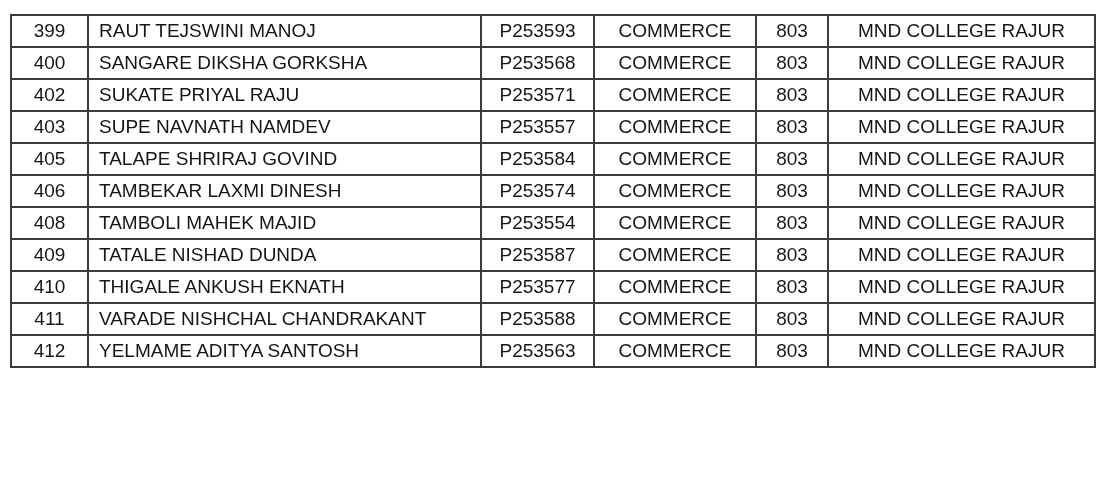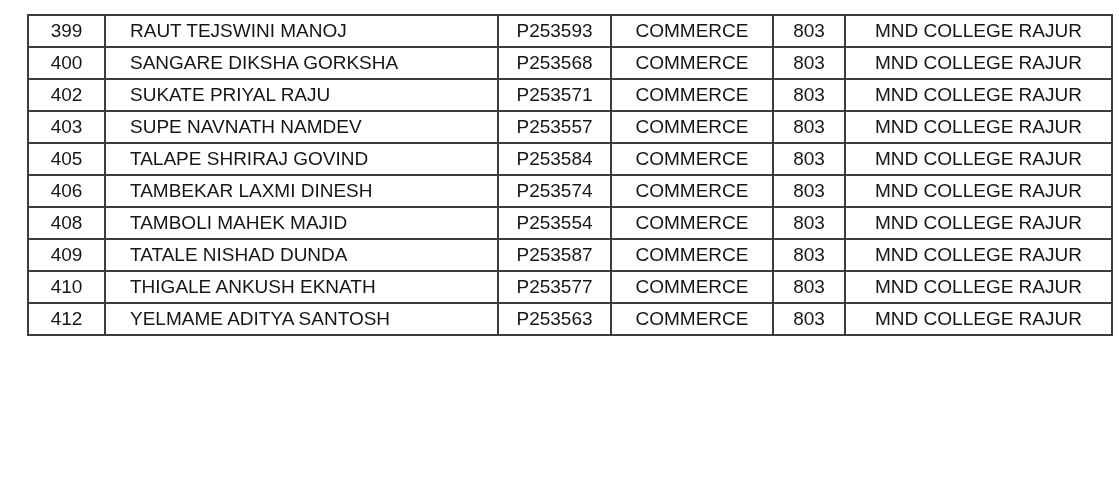--- a/index.html
+++ b/index.html
@@ -9,42 +9,42 @@
   }
   body {
     position: relative;
     width: 1119px;
     height: 483px;
     font-family: "Liberation Sans", sans-serif;
     color: #161616;
   }
   table.students-table {
     position: absolute;
-    left: 27px;
+    left: 10px;
     top: 14px;
     width: 1084px;
     border-collapse: collapse;
     table-layout: fixed;
   }
   table.students-table td {
     border: 2px solid #3c3c3c;
     height: 30px;
     font-size: 19px;
     line-height: 30px;
     padding: 0;
     white-space: nowrap;
     overflow: hidden;
     text-align: center;
     vertical-align: middle;
     color: #161616;
     background: #ffffff;
   }
   table.students-table td.cell-name {
     text-align: left;
-    padding-left: 24px;
+    padding-left: 10px;
   }
   col.c-sr      { width: 77px; }
   col.c-name    { width: 393px; }
   col.c-seat    { width: 113px; }
   col.c-stream  { width: 162px; }
   col.c-code    { width: 72px; }
   col.c-college { width: 267px; }
 </style>
 </head>
 <body>
@@ -125,20 +125,28 @@
     </tr>
     <tr>
       <td>410</td>
       <td class="cell-name">THIGALE ANKUSH EKNATH</td>
       <td>P253577</td>
       <td>COMMERCE</td>
       <td>803</td>
       <td>MND COLLEGE RAJUR</td>
     </tr>
     <tr>
+      <td>411</td>
+      <td class="cell-name">VARADE NISHCHAL CHANDRAKANT</td>
+      <td>P253588</td>
+      <td>COMMERCE</td>
+      <td>803</td>
+      <td>MND COLLEGE RAJUR</td>
+    </tr>
+    <tr>
       <td>412</td>
       <td class="cell-name">YELMAME ADITYA SANTOSH</td>
       <td>P253563</td>
       <td>COMMERCE</td>
       <td>803</td>
       <td>MND COLLEGE RAJUR</td>
     </tr>
   </tbody>
 </table>
 

